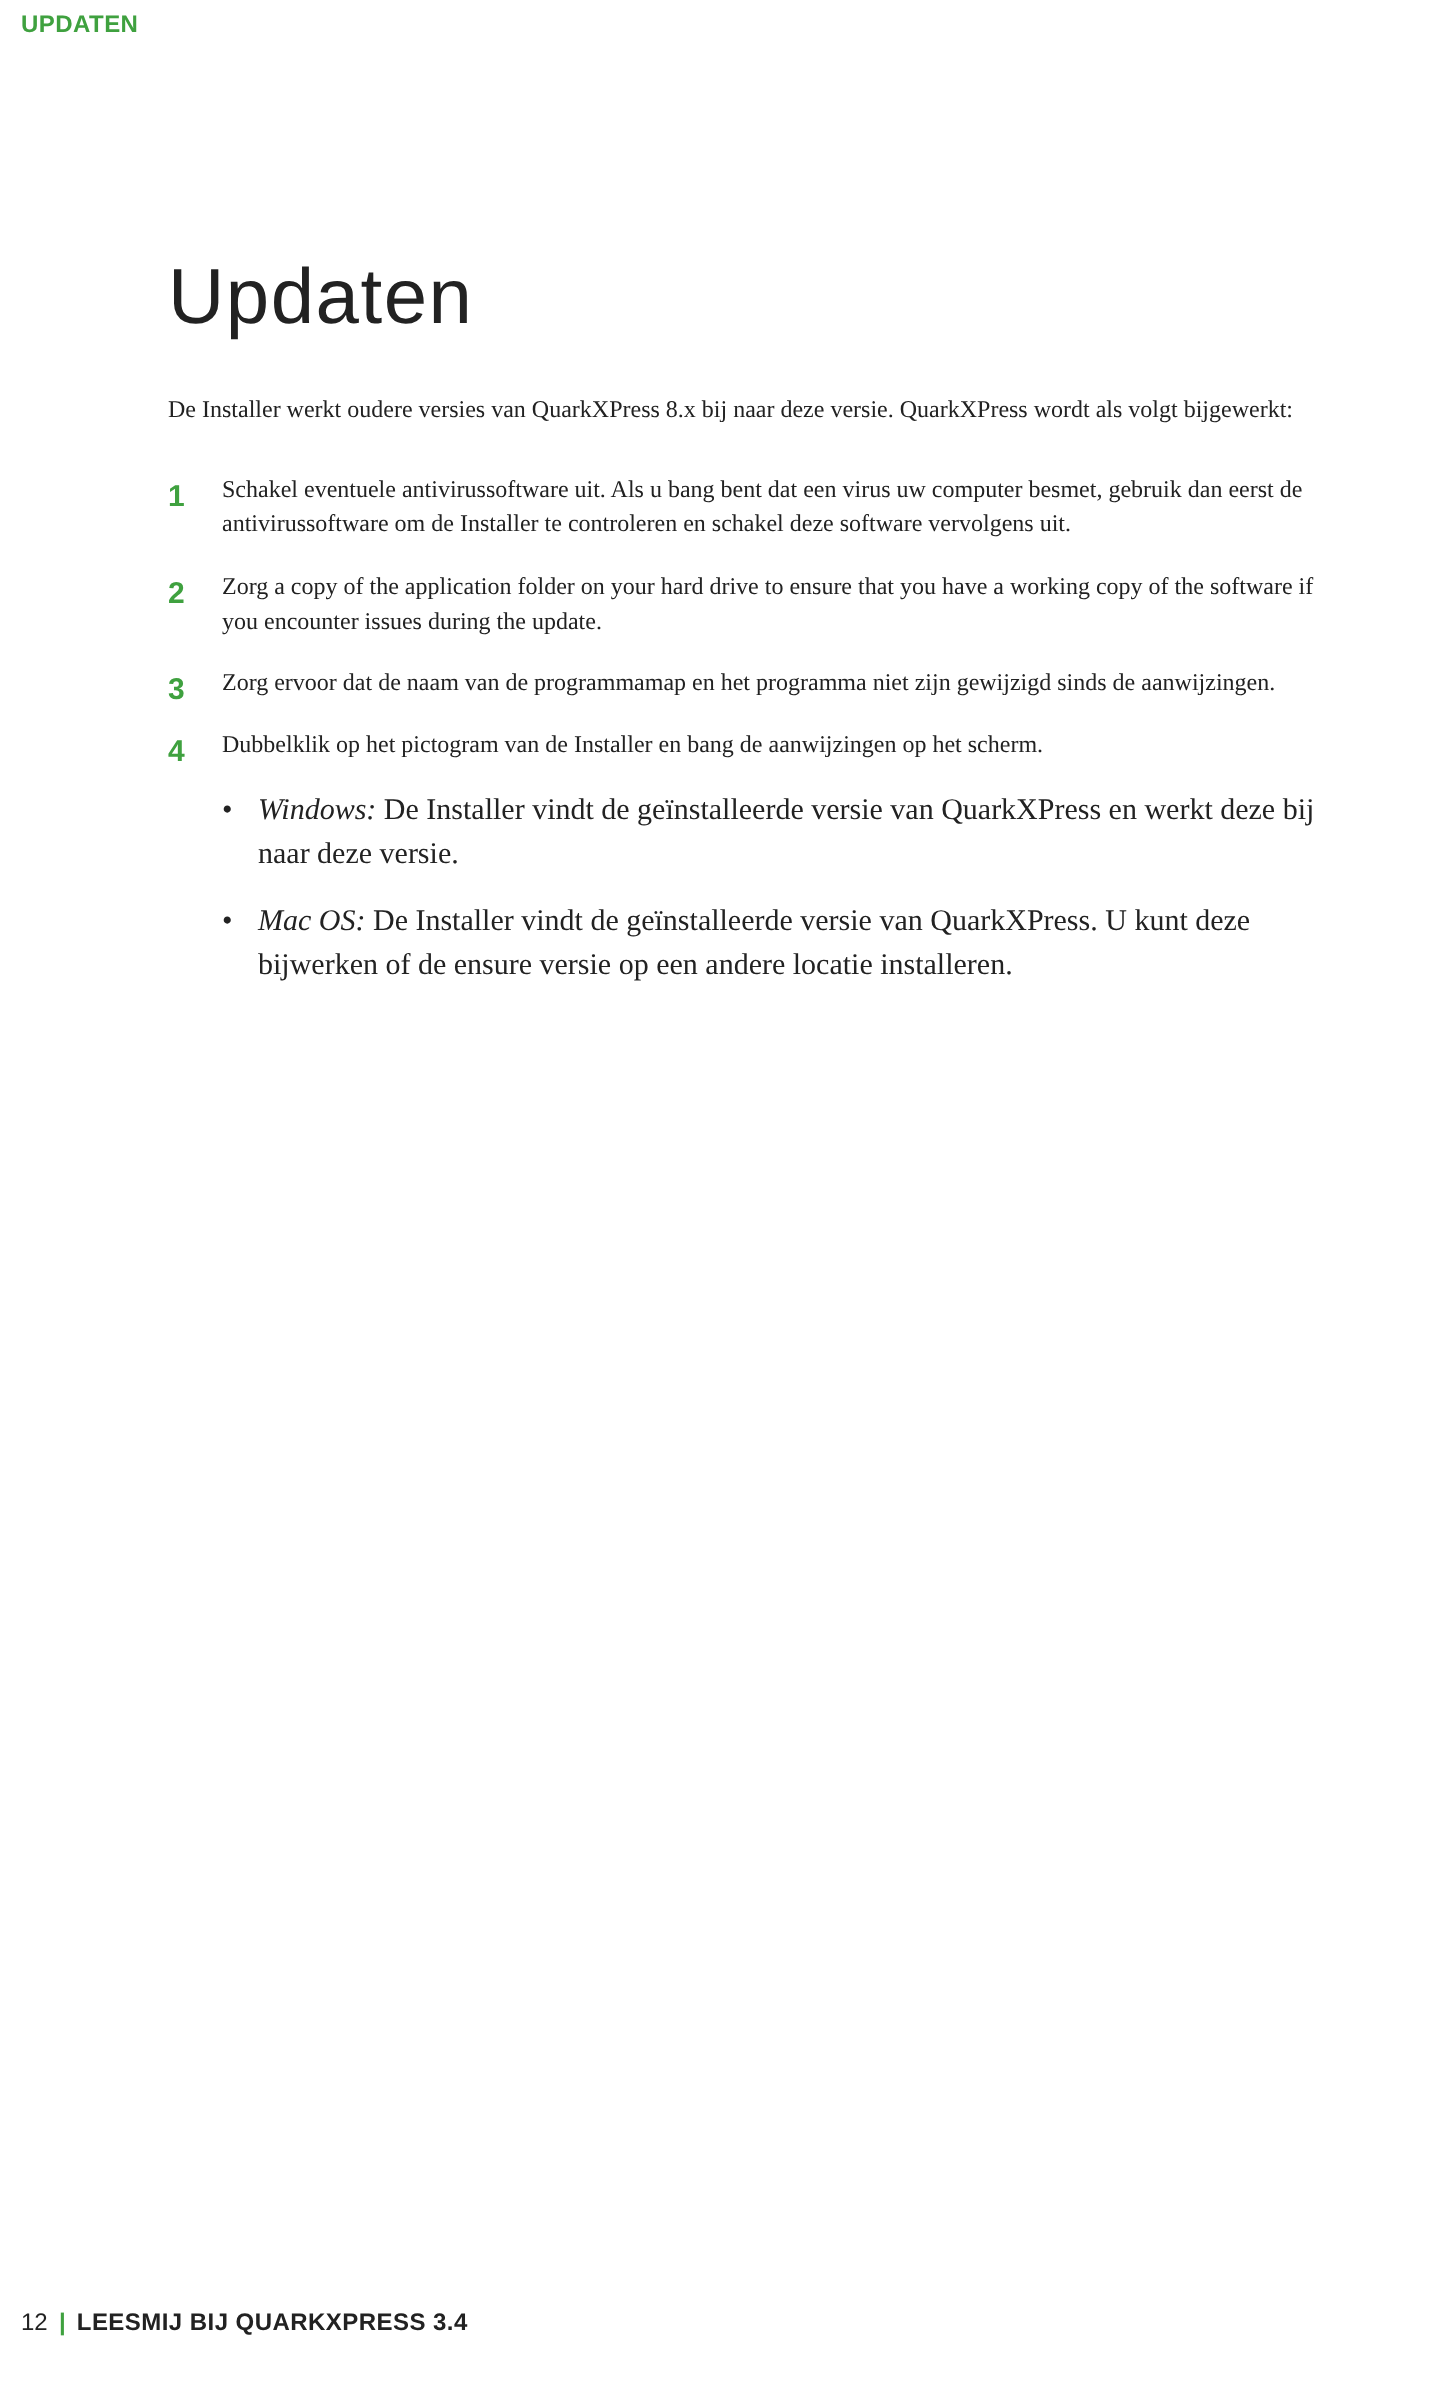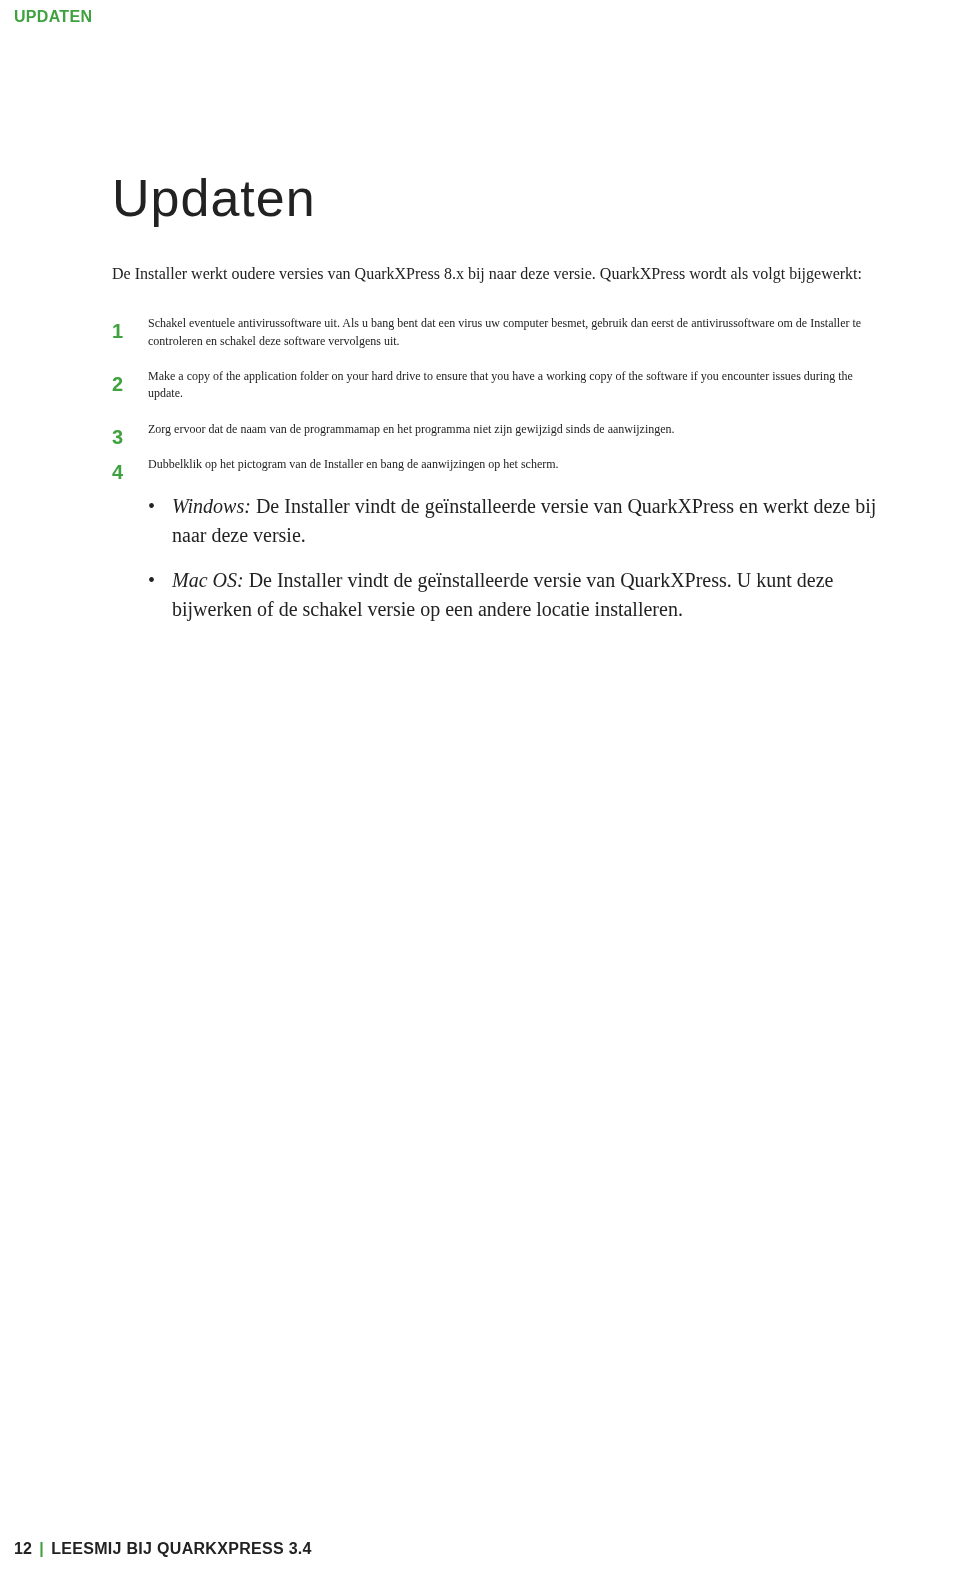--- a/index.html
+++ b/index.html
@@ -45,21 +45,21 @@
   .steps {
     list-style: none;
     padding: 0;
     margin: 0;
     counter-reset: step;
   }
   .steps > li {
     position: relative;
     padding-left: 36px;
     margin: 0 0 18px 0;
-    font-size: 12px;
+    font-size: 16px;
     line-height: 1.45;
     counter-increment: step;
   }
   .steps > li::before {
     content: counter(step);
     position: absolute;
     left: 0;
     top: 2px;
     color: #3fa13f;
     font-family: Arial, Helvetica, sans-serif;
@@ -87,46 +87,46 @@
     font-size: 20px;
   }
   .ital-span { font-style: italic; margin-top: 16px; }
   .footer {
     position: absolute;
     bottom: 30px;
     left: 14px;
     font-family: Arial, Helvetica, sans-serif;
     font-size: 16px;
   }
-  .footer .page-num { font-weight: bold; }
+  .footer .page-num { font-weight: normal; }
   .footer .pipe { color: #3fa13f; font-weight: bold; margin: 0 3px; }
   .footer .doc-title { font-weight: bold; letter-spacing: 0.3px; }
 </style>
 </head>
 <body>
 
 <div class="header-label">UPDATEN</div>
 
 <div class="content">
   <h1 class="title">Updaten</h1>
   <p class="intro">De Installer werkt oudere versies van QuarkXPress 8.x bij naar deze versie. QuarkXPress wordt als volgt bijgewerkt:</p>
 
   <ol class="steps">
     <li>Schakel eventuele antivirussoftware uit. Als u bang bent dat een virus uw computer besmet, gebruik dan eerst de antivirussoftware om de Installer te controleren en schakel deze software vervolgens uit.</li>
-    <li>Make a copy of the application folder on your hard drive to ensure that you have a working copy of the software if you encounter issues during the update.</li>
+    <li>Zorg a copy of the application folder on your hard drive to ensure that you have a working copy of the software if you encounter issues during the update.</li>
     <li>Zorg ervoor dat de naam van de programmamap en het programma niet zijn gewijzigd sinds de aanwijzingen.</li>
     <li>Dubbelklik op het pictogram van de Installer en bang de aanwijzingen op het scherm.</li>
   </ol>
 
   <ul class="bullets">
     <li>
       <span class="ital-span">Windows:</span><span> De Installer vindt de geïnstalleerde versie van QuarkXPress en werkt deze bij naar deze versie.</span>
     </li>
     <li>
-      <span class="ital-span">Mac OS:</span><span> De Installer vindt de geïnstalleerde versie van QuarkXPress. U kunt deze bijwerken of de schakel versie op een andere locatie installeren.</span>
+      <span class="ital-span">Mac OS:</span><span> De Installer vindt de geïnstalleerde versie van QuarkXPress. U kunt deze bijwerken of de ensure versie op een andere locatie installeren.</span>
     </li>
   </ul>
 </div>
 
 <div class="footer">
   <span class="page-num">12</span>
   <span class="pipe">|</span>
   <span class="doc-title">LEESMIJ BIJ QUARKXPRESS 3.4</span>
 </div>
 

